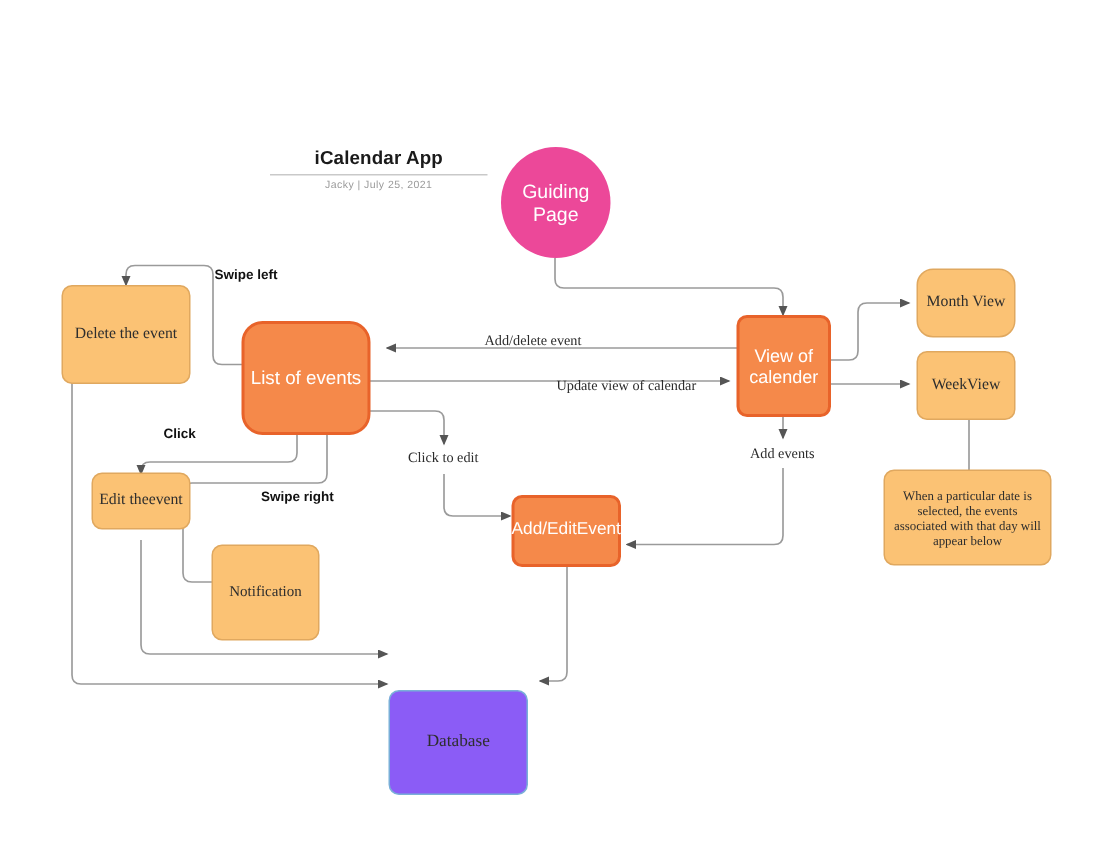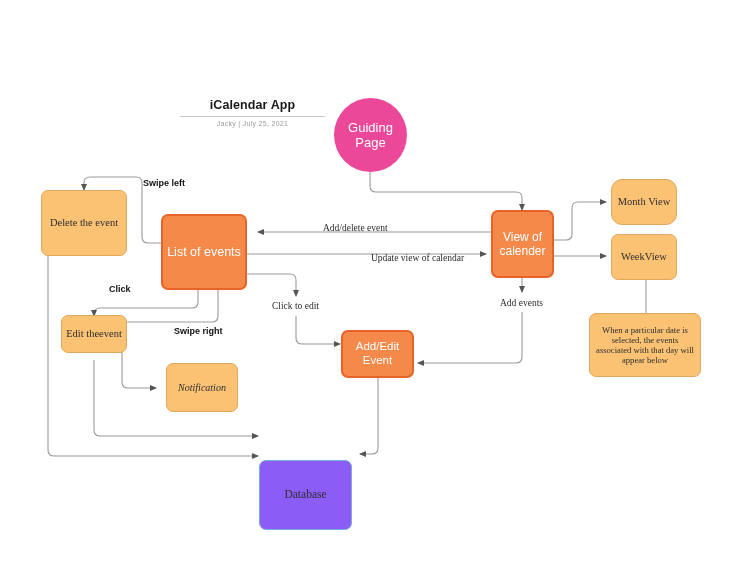--- a/index.html
+++ b/index.html
@@ -127,34 +127,34 @@
 
   <div class="node node-purple" style="left:334px;top:98px;width:73px;height:74px;font-size:13px;">
     <span>Guiding</span>
     <span>Page</span>
   </div>
 
   <div class="node node-light" style="left:41px;top:190px;width:86px;height:66px;font-size:10.5px;">
     <span>Delete the event</span>
   </div>
 
-  <div class="node node-orange" style="left:161px;top:214px;width:86px;height:76px;font-size:12.5px;">
+  <div class="node node-orange" style="left:161px;top:214px;width:86px;height:76px;font-size:12.5px;border-radius:14px;">
     <span>List of events</span>
   </div>
 
   <div class="node node-light" style="left:61px;top:315px;width:66px;height:38px;font-size:10.5px;flex-direction:row;">
     <span>Edit the</span>
     <span>event</span>
   </div>
 
-  <div class="node node-light" style="left:166px;top:363px;width:72px;height:49px;font-size:10px;font-style:italic;">
+  <div class="node node-light" style="left:141px;top:363px;width:72px;height:64px;font-size:10px;">
     <span>Notification</span>
   </div>
 
-  <div class="node node-orange" style="left:341px;top:330px;width:73px;height:48px;font-size:11.5px;flex-direction:column;">
+  <div class="node node-orange" style="left:341px;top:330px;width:73px;height:48px;font-size:11.5px;flex-direction:row;">
     <span>Add/Edit</span>
     <span>Event</span>
   </div>
 
   <div class="node node-blue" style="left:259px;top:420px;width:93px;height:70px;font-size:11.5px;">
     <span>Database</span>
   </div>
 
   <div class="node node-orange" style="left:491px;top:210px;width:63px;height:68px;font-size:12px;flex-direction:column;">
     <span>View of</span>

